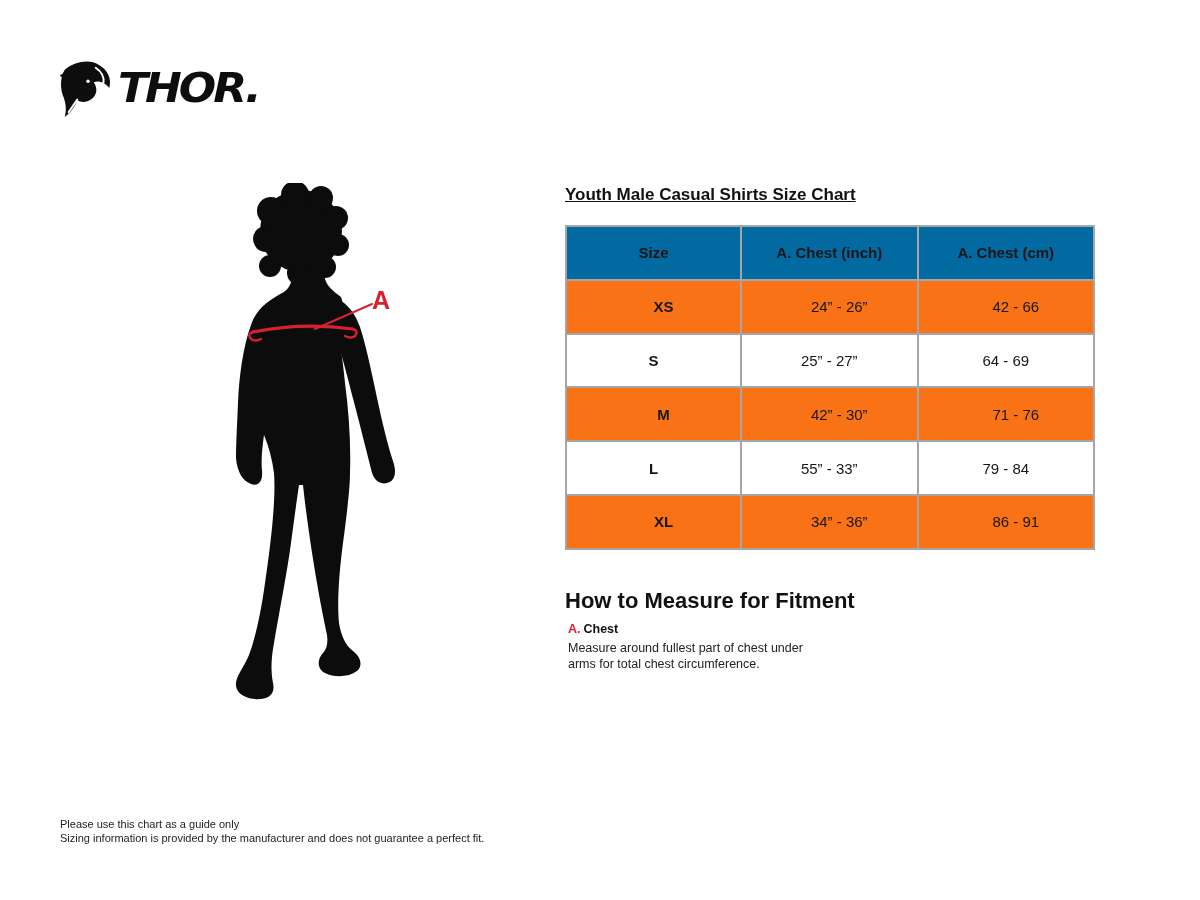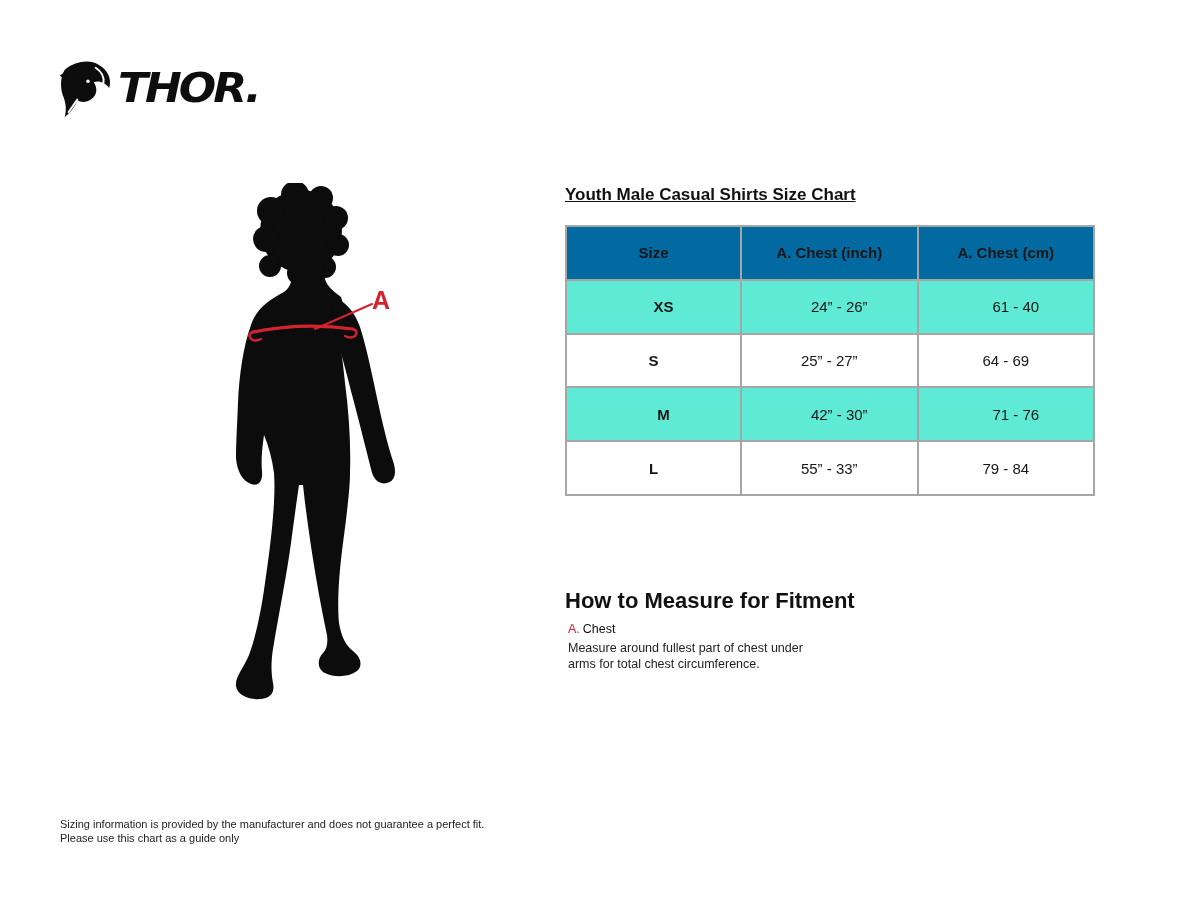--- a/index.html
+++ b/index.html
@@ -47,30 +47,30 @@
   }
   table.size-table, table.size-table th, table.size-table td {
     border: 2px solid #a6a6a6;
   }
   table.size-table th, table.size-table td {
     height: 53.8px; text-align: center; vertical-align: middle;
     font-size: 15px; color: #161616;
   }
   table.size-table thead th { background: #0369a1; font-weight: bold; }
   table.size-table td.size-cell { font-weight: bold; }
-  table.size-table tr.alt td { background: #5eead4; padding-left: 20px; }
+  table.size-table tr.alt td { background: #f97316; padding-left: 20px; }
   table.size-table tr.plain td { background: #ffffff; }
 
   
   .measure-heading {
     position: absolute; left: 565px; top: 588px;
     font-size: 22px; font-weight: bold; color: #111;
   }
   .measure-item { position: absolute; left: 568px; top: 622px; width: 250px; }
-  .measure-item .item-title { font-size: 12.5px; font-weight: normal; color: #111; }
+  .measure-item .item-title { font-size: 12.5px; font-weight: bold; color: #111; }
   .measure-item .item-title .red { color: #d4232e; margin-right: 3px; }
   .measure-item .item-desc {
     margin-top: 5px; font-size: 12.5px; line-height: 15.5px; color: #222;
   }
 
   
   .disclaimer {
     position: absolute; left: 60px; top: 818px;
     font-size: 11px; line-height: 13.5px; color: #222;
   }
@@ -184,45 +184,50 @@
     <tr>
       <th>Size</th>
       <th>A. Chest (inch)</th>
       <th>A. Chest (cm)</th>
     </tr>
   </thead>
   <tbody>
     <tr class="alt">
       <td class="size-cell">XS</td>
       <td>24” - 26”</td>
-      <td>61 - 40</td>
+      <td>42 - 66</td>
     </tr>
     <tr class="plain">
       <td class="size-cell">S</td>
       <td>25” - 27”</td>
       <td>64 - 69</td>
     </tr>
     <tr class="alt">
       <td class="size-cell">M</td>
       <td>42” - 30”</td>
       <td>71 - 76</td>
     </tr>
     <tr class="plain">
       <td class="size-cell">L</td>
       <td>55” - 33”</td>
       <td>79 - 84</td>
+    </tr>
+    <tr class="alt">
+      <td class="size-cell">XL</td>
+      <td>34” - 36”</td>
+      <td>86 - 91</td>
     </tr>
   </tbody>
 </table>
 
 <h2 class="measure-heading">How to Measure for Fitment</h2>
 
 <div class="measure-item">
   <div class="item-title">
     <span class="red">A.</span><span>Chest</span>
   </div>
   <p class="item-desc">Measure around fullest part of chest under arms for total chest circumference.</p>
 </div>
 
 <footer class="disclaimer">
+  <div>Please use this chart as a guide only</div>
   <div>Sizing information is provided by the manufacturer and does not guarantee a perfect fit.</div>
-  <div>Please use this chart as a guide only</div>
 </footer>
 
 </body></html>

